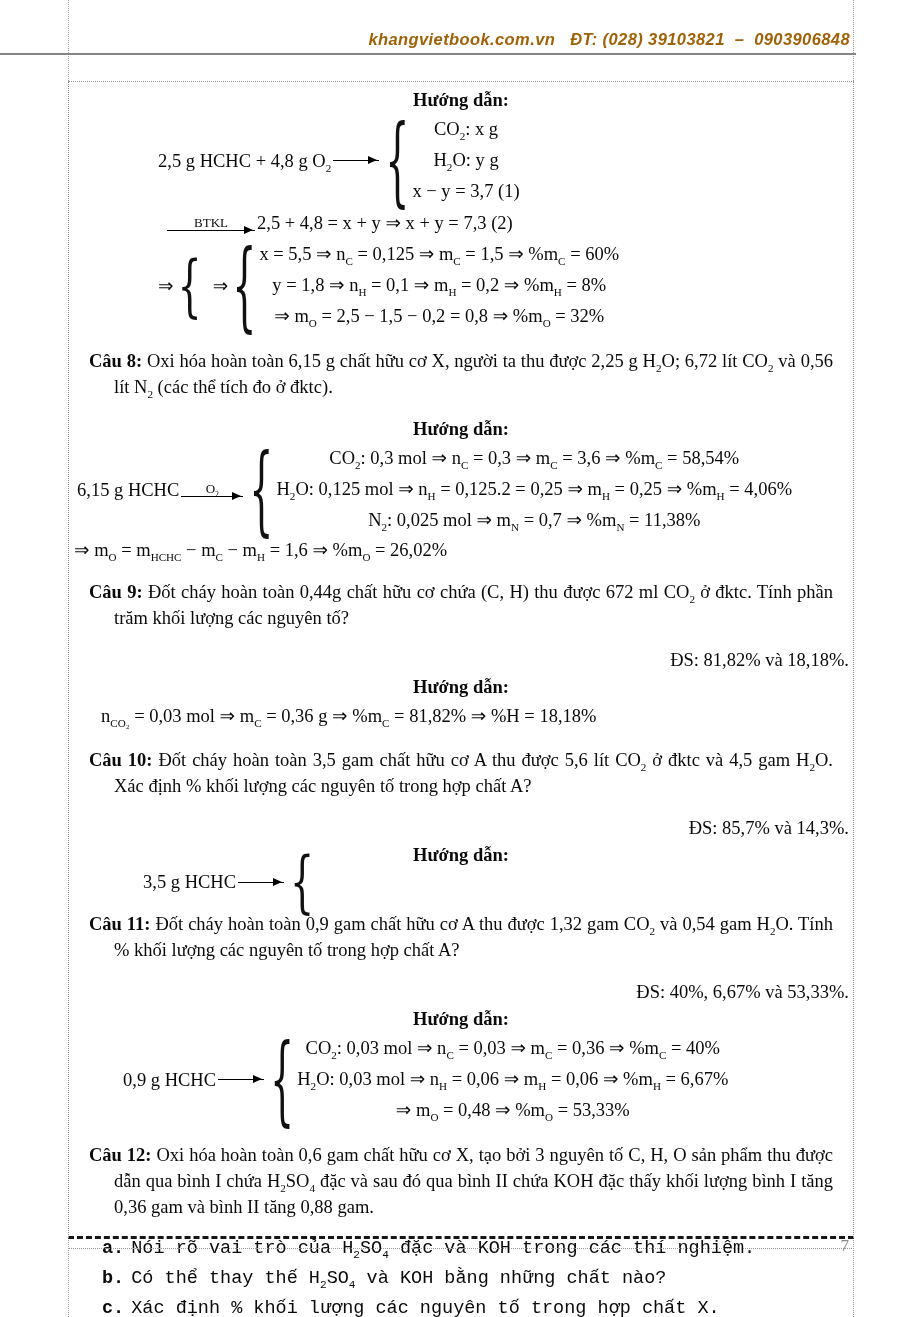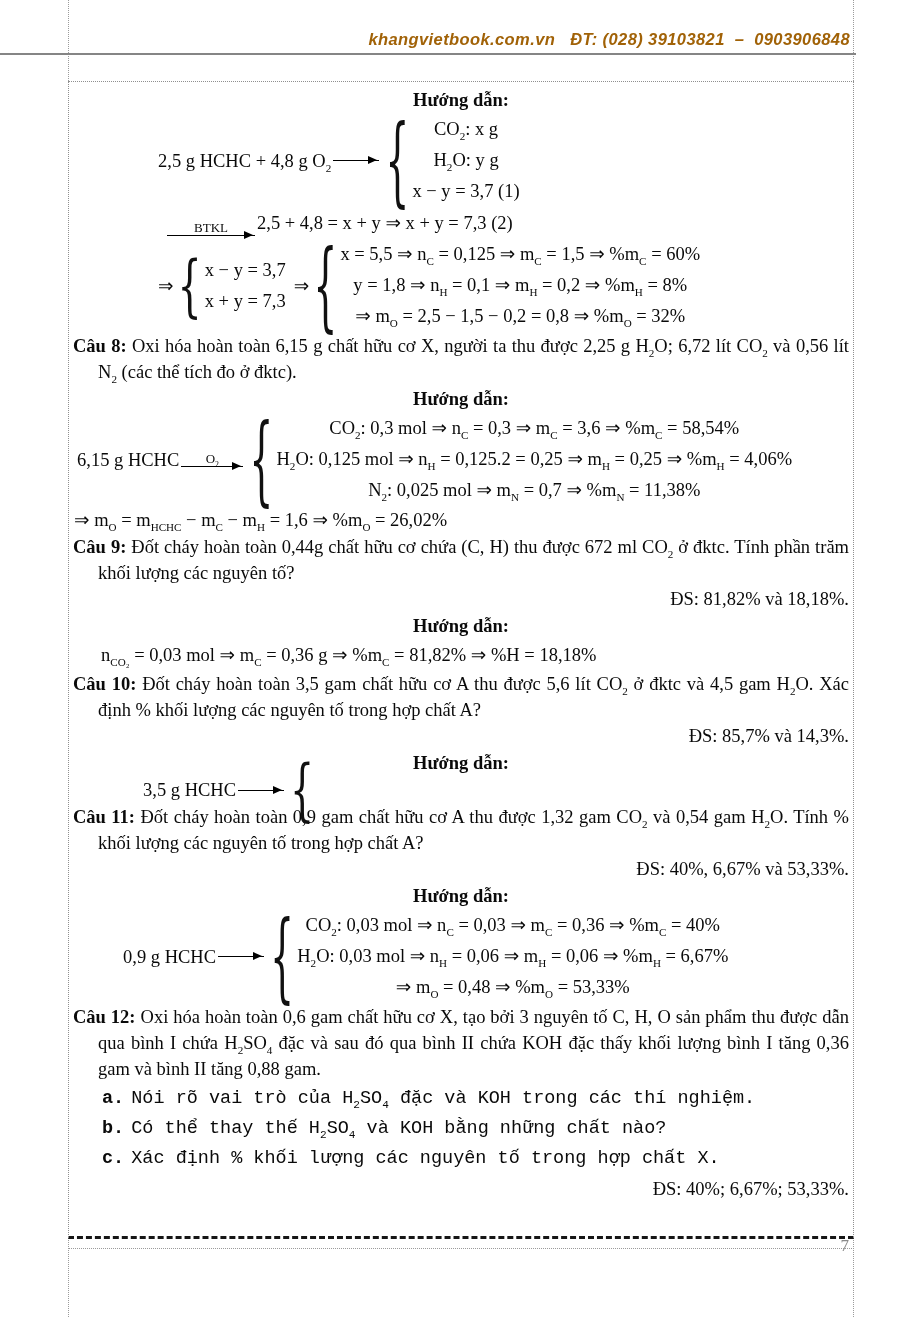--- a/index.html
+++ b/index.html
@@ -12,21 +12,21 @@
         font-family:"Liberation Sans",sans-serif;font-weight:bold;font-style:italic;
         color:#a16207;font-size:16.5px;letter-spacing:.4px;white-space:pre;}
   .header-rule{position:absolute;top:53px;left:0;width:856px;border-top:2px solid #858585;}
   .content{position:absolute;left:68px;top:81px;width:786px;height:1158px;box-sizing:border-box;
         border:1px dotted #8f8f8f;border-bottom:3px dashed #161616;
         padding:4px 4px 0 4px;font-size:18.5px;line-height:26px;}
   .footer-rule{position:absolute;left:68px;top:1248px;width:786px;border-top:1px dotted #9b9b9b;}
   .page-num{position:absolute;top:1236px;left:0;width:849px;text-align:right;
         color:#8a8a8a;font-size:17px;font-family:"Liberation Serif",serif;}
   .guide{text-align:center;font-weight:bold;margin:1px 0;}
-  .para{text-align:justify;padding-left:25px;text-indent:-25px;margin:0;}
+  .para{text-align:justify;padding-left:25px;text-indent:-25px;margin:16px;}
   .para .lbl{font-weight:bold;}
   .item{margin:4px;padding-left:25px;font-family:Liberation Mono, monospace;}
   .item .lbl{font-weight:bold;margin-right:7px;}
   .ans{text-align:right;margin:0;}
   .fblock{display:flex;align-items:center;margin:1px 0;}
   .fcol{display:flex;flex-direction:column;text-align:center;}
   .frow{line-height:31px;white-space:nowrap;}
   .fline{margin:1px 0;white-space:nowrap;}
   .flhs{white-space:nowrap;}
   .bracewrap{display:flex;align-items:center;line-height:0;margin:0 3px 0 4px;}
@@ -67,37 +67,33 @@
       <span class="bracewrap">
           <span class="brace b3"></span>
         </span>
       <div class="fcol">
         <div class="frow">CO<sub>2</sub>: x g</div>
         <div class="frow">H<sub>2</sub>O: y g</div>
         <div class="frow">x − y = 3,7 (1)</div>
       </div>
     </div>
 
-    <div class="fblock" style="margin-left:92px;margin-top:3px;margin-bottom:3px;align-items:flex-end;">
+    <div class="fblock" style="margin-left:92px;margin-top:3px;margin-bottom:3px;">
       <span class="arrow w95">
         <span class="albl">BTKL</span>
         <span class="shaft"></span>
       </span>
       <span class="flhs">2,5 + 4,8 = x + y ⇒ x + y = 7,3 (2)</span>
     </div>
 
     <div class="fblock" style="margin-left:85px;">
       <span class="flhs">⇒</span>
       <span class="bracewrap">
           <span class="brace b2"></span>
         </span>
-      <div class="fcol">
-        <div class="frow">x − y = 3,7</div>
-        <div class="frow">x + y = 7,3</div>
-      </div>
       <span class="flhs" style="margin-left:8px;">⇒</span>
       <span class="bracewrap">
           <span class="brace b3"></span>
         </span>
       <div class="fcol">
         <div class="frow">x = 5,5 ⇒ n<sub>C</sub> = 0,125 ⇒ m<sub>C</sub> = 1,5 ⇒ %m<sub>C</sub> = 60%</div>
         <div class="frow">y = 1,8 ⇒ n<sub>H</sub> = 0,1 ⇒ m<sub>H</sub> = 0,2 ⇒ %m<sub>H</sub> = 8%</div>
         <div class="frow">⇒ m<sub>O</sub> = 2,5 − 1,5 − 0,2 = 0,8 ⇒ %m<sub>O</sub> = 32%</div>
       </div>
     </div>

